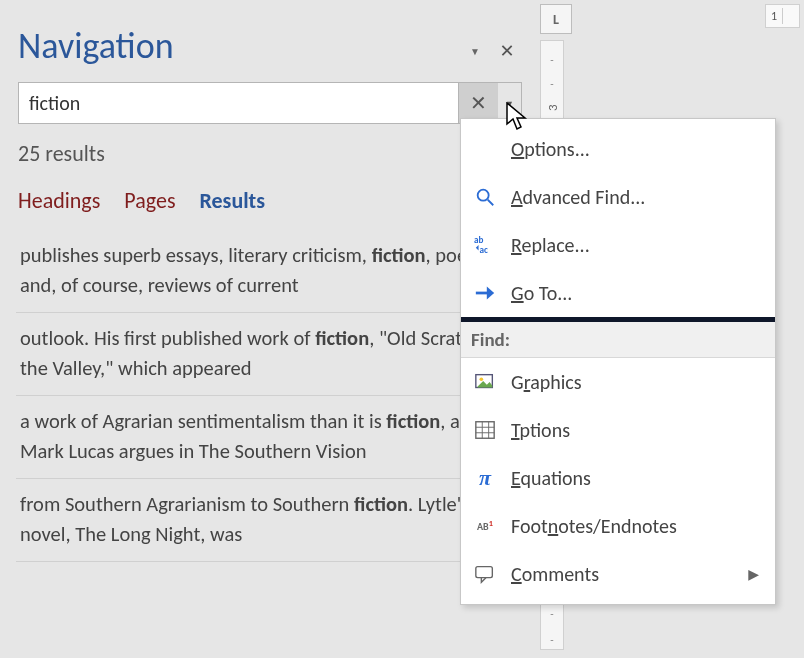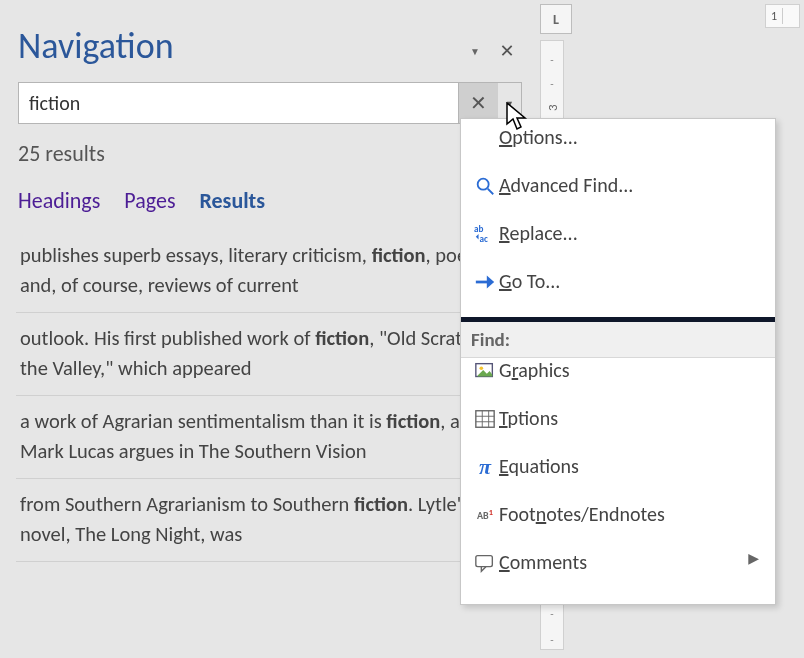--- a/index.html
+++ b/index.html
@@ -15,42 +15,42 @@
   .nav-close { width: 26px; height: 26px; color: #555; font-size: 18px; display:flex; align-items:center; justify-content:center; margin-left:10px; margin-right:2px; }
 
   .search-row { display: flex; align-items: stretch; padding: 0 0 14px 10px; }
   .search-input { flex: 1; height: 42px; border: 1px solid #b5b5b5; border-right: none; background: #fff; font-size: 20px; padding: 6px 10px; color: #333; outline: none; }
   .search-clear { width: 40px; height: 42px; border: 1px solid #b5b5b5; border-right:0; background: #cfcfcf; color:#555; font-size: 20px; display:flex; align-items:center; justify-content:center; cursor:pointer; }
   .search-chevron { width: 24px; height: 42px; border: 1px solid #b5b5b5; border-left:0; background: #e6e6e6; color:#555; font-size: 9px; display:flex; align-items:center; justify-content:center; cursor:pointer; }
 
   .results-count { font-size: 22px; color:#555; padding: 2px 10px 20px 10px; }
 
   .tabs { display:flex; gap: 24px; padding: 0 0 12px 10px; font-size:22px; }
-  .tab { color:#4c1d95; cursor:pointer; padding-bottom:4px; }
+  .tab { color:#7f1d1d; cursor:pointer; padding-bottom:4px; }
   .tab.selected { color:#2b579a; font-weight:600; }
 
   .results-list { padding: 0 4px 0 8px; }
   .result { border-bottom: 1px solid #d0d0d0; padding: 10px 8px 12px 4px; font-size: 20.5px; line-height: 30px; color:#444; }
   .result .hl { font-weight: 700; }
 
   
   .mini-page-badge { position:absolute; left:460px; top:140px; width:34px; height:28px; border:1px solid #999; background:#fff; }
   .ruler-tab-box { position:absolute; left:540px; top:4px; width:32px; height:30px; border:1px solid #bdbdbd; background:#f5f5f5; display:flex; align-items:center; justify-content:center; color:#666; font-weight:600; }
   .ruler-area { position:absolute; left:540px; top:40px; width:24px; height:610px; background:#f5f5f5; border:1px solid #d0d0d0; }
   .ruler-area .tick { position:absolute; left:0; width:100%; text-align:center; font-size:11px; color:#777; }
   .ruler-three { position:absolute; left:4px; transform: rotate(-90deg); transform-origin: left top; font-size:13px; color:#666; }
 
   
   .page-badge { position:absolute; right:4px; top:4px; display:flex; align-items:center; background:#f9f9f9; border:1px solid #d0d0d0; height:24px; }
   .page-badge .n { width:16px; text-align:center; font-size:12px; color:#555; }
   .page-badge .sep { width:1px; height:16px; background:#ccc; }
 
   
   .menu { position:absolute; left:460px; top:118px; width:316px; background:#fff; border:1px solid #c7c7c7; box-shadow: 3px 3px 6px rgba(0,0,0,0.15); padding:6px 0; }
-  .menu-item { display:flex; align-items:flex-start; height:48px; padding:0 16px 0 10px; font-size:20px; color:#444; cursor:pointer; }
+  .menu-item { display:flex; align-items:center; height:48px; padding:0 16px 0 10px; font-size:20px; color:#444; cursor:pointer; gap:12px; }
   .menu-icon { width:26px; height:26px; display:flex; align-items:center; justify-content:center; flex:0 0 28px; }
   .menu-label .ul { text-decoration: underline; }
   .menu-section-head { padding: 6px 10px; font-size:19px; color:#666; background:#f0f0f0; border-top:5px solid #0f172a; border-bottom:1px solid #d8d8d8; font-weight:600; }
   .menu-sub { font-size:20px; }
   .menu-arrow { margin-left:auto; color:#666; font-size:14px; }
 
   
   svg { display:block; }
 
   

